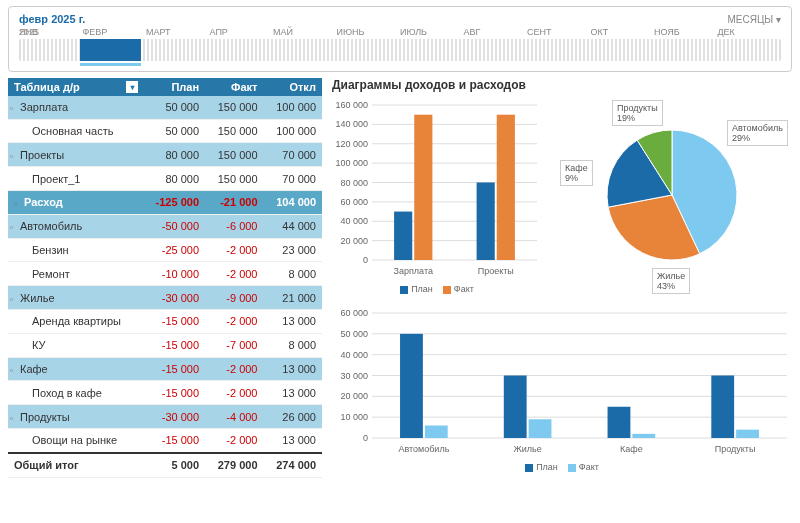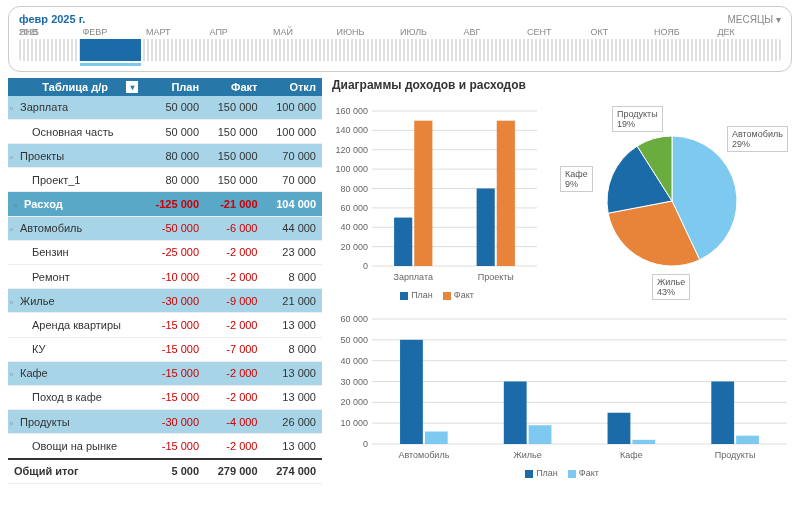--- a/index.html
+++ b/index.html
@@ -1,42 +1,42 @@
 <!DOCTYPE html>
 <html><head>
 <meta charset="utf-8">
 <style>
 *{box-sizing:border-box;margin:0;padding:0;font-family:Arial,sans-serif}
 body{width:800px;height:523px;background:#fff;font-size:11px;color:#333;position:relative}
-.timeline{border:1px solid #ccc;border-radius:12px;margin:6px 8px;padding:6px 10px 10px;position:relative}
+.timeline{border:1px solid #ccc;border-radius:4px;margin:6px 8px;padding:6px 10px 10px;position:relative}
 .tl-top{display:flex;justify-content:space-between;align-items:center;font-size:11px;margin-bottom:2px}
 .tl-date{color:#1a6ba8;font-weight:bold}
 .tl-months-btn{color:#888;font-size:10px;cursor:pointer}
 .tl-year{color:#999;font-size:9px;margin-bottom:2px}
 .tl-track{position:relative;height:22px;background:repeating-linear-gradient(90deg,#e0e0e0 0 2px,#fff 2px 4px);border-radius:2px}
 .tl-labels{display:flex;position:absolute;top:-12px;left:0;right:0;font-size:9px;color:#888}
 .tl-lab{flex:1;text-align:left}
 .tl-sel{position:absolute;top:0;bottom:0;background:#1a6ba8;left:8%;width:8%}
 .tl-under{position:absolute;bottom:-5px;height:3px;background:#7ec9f0;left:8%;width:8%}
 .main{display:flex;padding:0 8px;gap:10px}
 .table{width:320px;font-size:11px;border-collapse:collapse}
 .table th{background:#2778a8;color:#fff;padding:3px 6px;text-align:right;font-weight:bold}
-.table th:first-child{text-align:center;position:relative}
+.table th:first-child{text-align:left;position:relative}
 .filter-icon{position:absolute;right:4px;top:3px;width:12px;height:12px;background:#fff;display:inline-flex;align-items:center;justify-content:center;font-size:8px;color:#2778a8}
 .table td{padding:2px 6px;text-align:right;border-bottom:1px solid #eee}
 .table td:first-child{text-align:left}
 tr.cat td{background:#5aa8c8;color:#fff;font-weight:bold}
 tr.sub td{background:#a8d4e8}
 tr.sub td:first-child{padding-left:2px}
 tr.leaf td:first-child{padding-left:24px}
 tr.total td{font-weight:bold;border-top:2px solid #333}
 .neg{color:#c00}
 .expander{display:inline-block;width:8px;margin-right:2px;color:#666;font-size:8px}
 .charts{flex:1}
-.charts-title{font-weight:bold;font-size:12px;margin-bottom:14px}
+.charts-title{font-weight:bold;font-size:12px;margin-bottom:8px}
 .top-charts{display:flex;gap:10px;margin-bottom:8px}
 .bar1{width:210px;height:200px;position:relative}
 .bar2{width:460px;height:170px;position:relative}
 .pie-wrap{width:220px;height:200px;position:relative}
 svg text{font-size:9px;fill:#666}
 .legend{display:flex;gap:10px;justify-content:center;font-size:9px;color:#666;margin-top:2px}
 .lg-box{display:inline-block;width:8px;height:8px;margin-right:3px;vertical-align:middle}
 .pie-label{position:absolute;background:#fff;border:1px solid #ccc;padding:2px 4px;font-size:9px;color:#555;white-space:nowrap}
 </style>
 </head>

